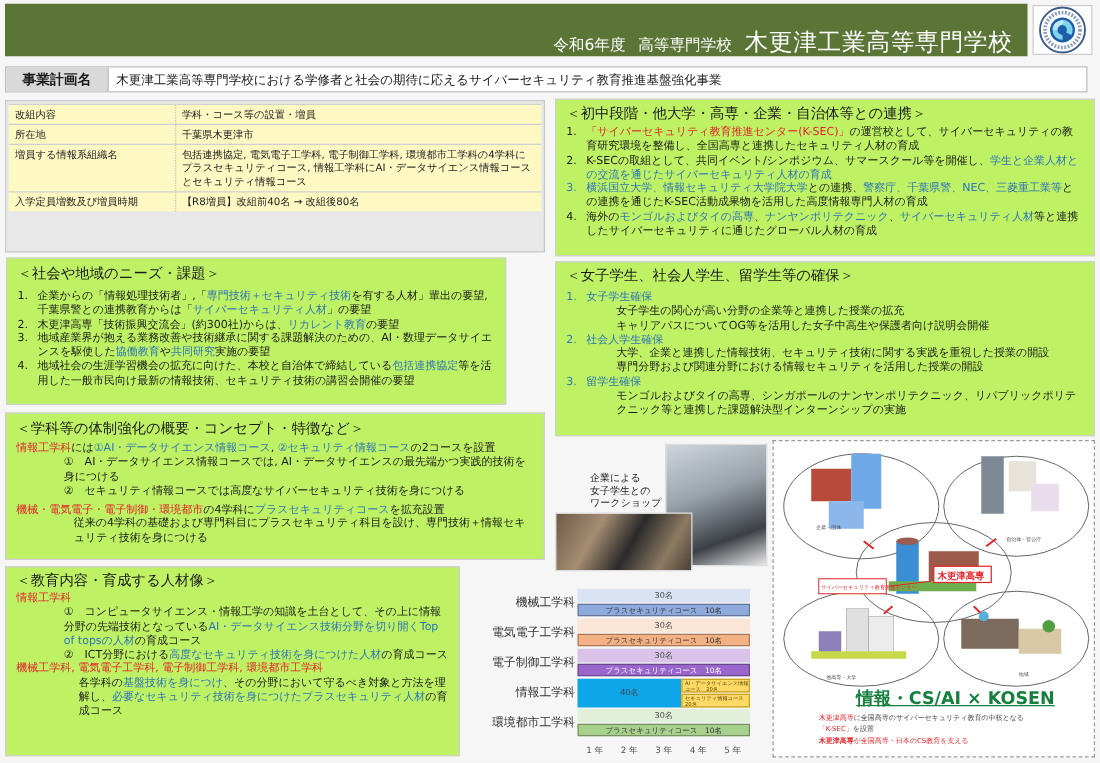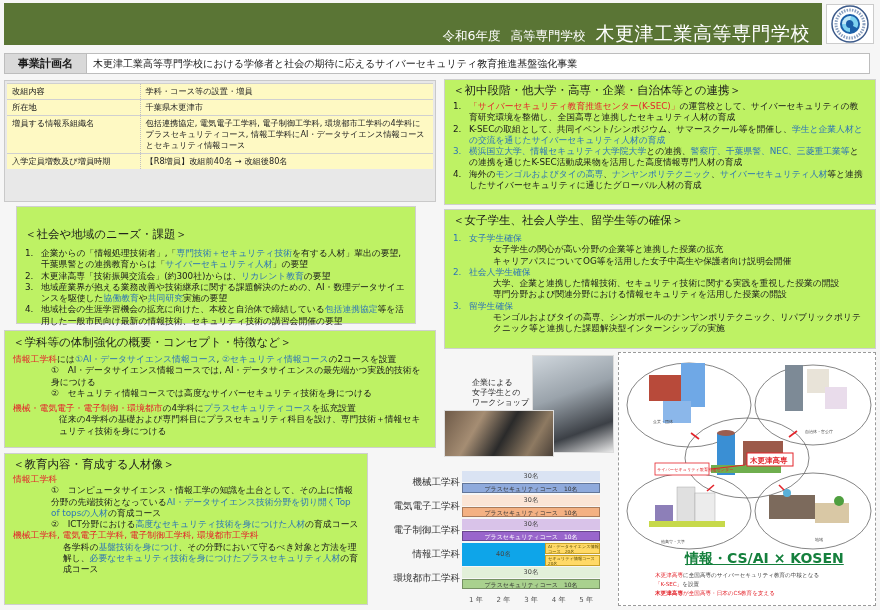--- a/index.html
+++ b/index.html
@@ -32,21 +32,21 @@
   
   .panel { position: absolute; background: #bef264; border: 1px solid #cfcfcf; }
   .panel h3 { font-size: 11.5px; font-weight: normal; white-space: nowrap; }
   .fs9 { font-size: 8.8px; line-height: 11.3px; }
   .blue { color: #2e75b6; }
   .red { color: #e3242b; }
   ol.num { list-style: none; }
   ol.num li { display: flex; }
   ol.num li .n { width: 16px; flex-shrink: 0; }
 
-  .needs { left: 16px; top: 206px; width: 400px; height: 118px; padding: 20px 8px; }
+  .needs { left: 5px; top: 206px; width: 400px; height: 118px; padding: 4px 8px; }
   .needs h3 { margin-bottom: 6px; }
 
   .concept { left: 4px; top: 330px; width: 432px; height: 118px; padding: 4px 8px; }
   .concept h3 { margin-bottom: 4px; }
   .concept .ind { padding-left: 38px; }
   .concept .ind2 { padding-left: 50px; }
 
   .edu { left: 4px; top: 453px; width: 364px; height: 152px; padding: 3px 8px; }
   .edu h3 { margin-bottom: 2px; }
 

